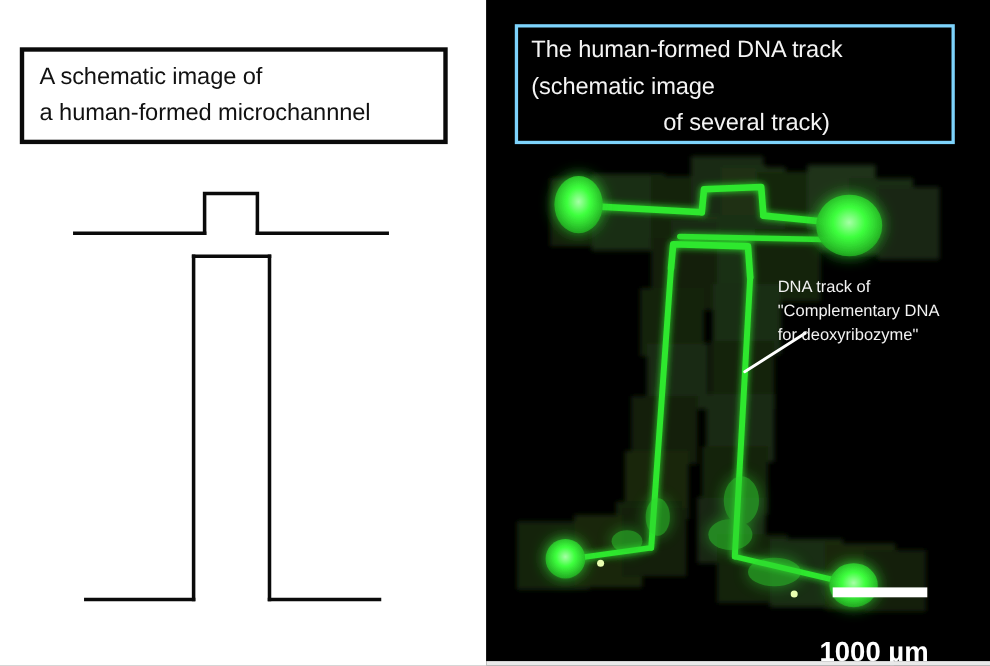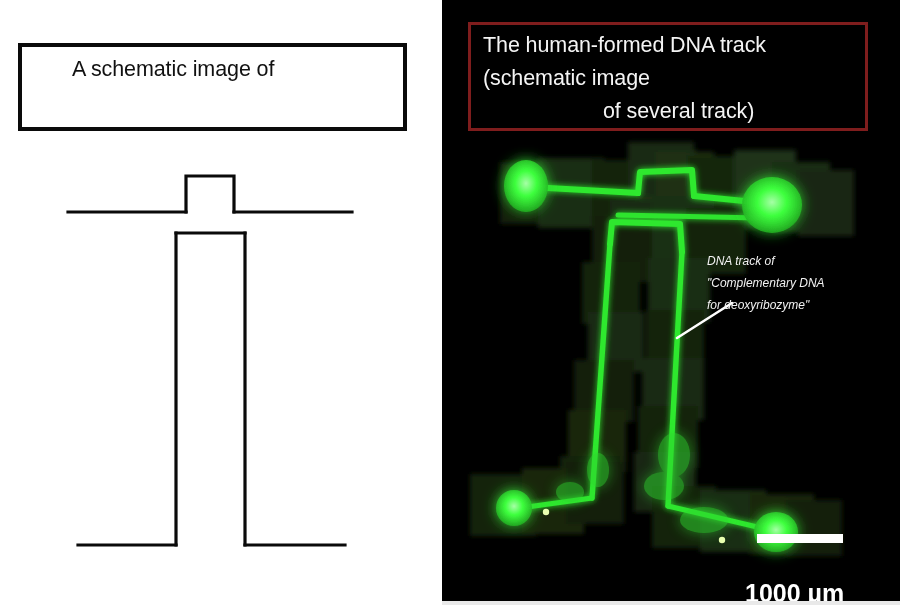--- a/index.html
+++ b/index.html
@@ -37,21 +37,20 @@
     box-sizing: border-box;
     padding: 6px 0 0 14px;
   }
   #left-caption-box .cap-line {
     display: block;
     color: #111111;
     font-size: 21.5px;
     line-height: 33px;
     white-space: nowrap;
     letter-spacing: -0.1px;
-    margin-left: 36px;
   }
   #schematic {
     position: absolute;
     left: 0; top: 0;
     width: 442px;
     height: 605px;
   }
 
   
   #right-panel {
@@ -61,21 +60,21 @@
     height: 605px;
     background: #000000;
     overflow: hidden;
   }
   #right-caption-box {
     position: absolute;
     left: 26px;
     top: 22px;
     width: 400px;
     height: 109px;
-    border: 3px solid #7f1d1d;
+    border: 3px solid #7dd3fc;
     background: #000000;
     box-sizing: border-box;
     padding: 4px 0 0 12px;
     z-index: 6;
   }
   #right-caption-box .cap-line {
     display: block;
     color: #f4f4f4;
     font-size: 21.5px;
     line-height: 33px;
@@ -96,24 +95,23 @@
   
   #annotation {
     position: absolute;
     left: 265px;
     top: 250px;
     z-index: 7;
   }
   #annotation .ann-line {
     display: block;
     color: #f2f2f2;
-    font-size: 12px;
+    font-size: 15px;
     line-height: 22px;
     white-space: nowrap;
-    font-style: italic;
   }
   #leader-line { position: absolute; left: 0; top: 0; z-index: 7; }
 
   
   #scale-bar-group {
     position: absolute;
     left: 303px;
     top: 534px;
     z-index: 8;
     text-align: center;
@@ -166,20 +164,21 @@
         <path d="M 245 233 L 245 545"></path>
 
         <path d="M 176 545 L 78 545"></path>
 
         <path d="M 245 545 L 345 545"></path>
       </g>
     </svg>
 
     <div id="left-caption-box">
       <span class="cap-line">A schematic image of</span>
+      <span class="cap-line">a human-formed microchannnel</span>
     </div>
   </div>
 
   <div id="right-panel">
 
     <svg id="micrograph" viewBox="0 0 458 605" width="458" height="605" aria-hidden="true">
       <defs>
         <filter id="softglow" x="-60%" y="-60%" width="220%" height="220%">
           <feGaussianBlur stdDeviation="3.2" result="b"></feGaussianBlur>
           <feMerge>

